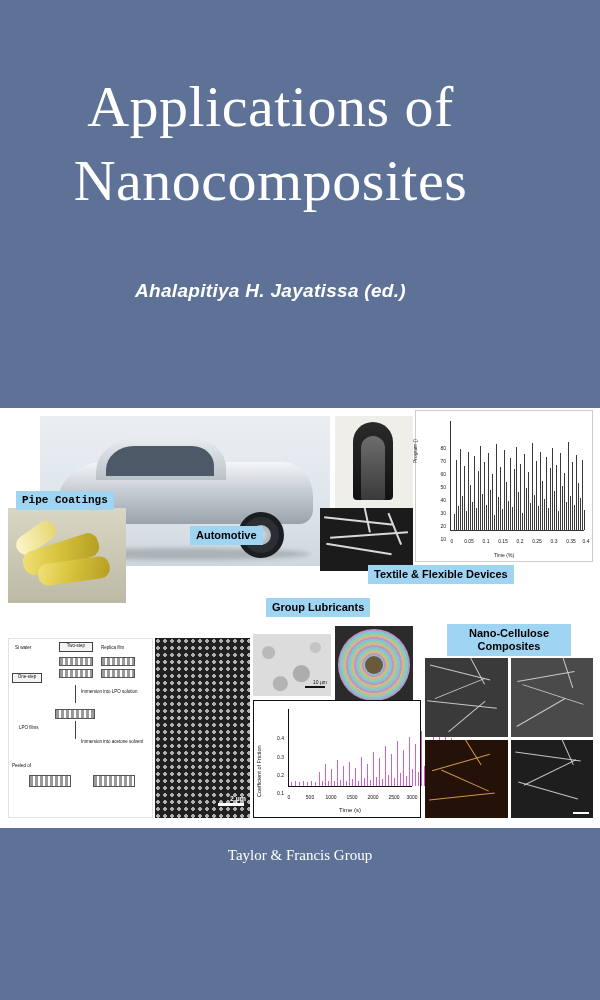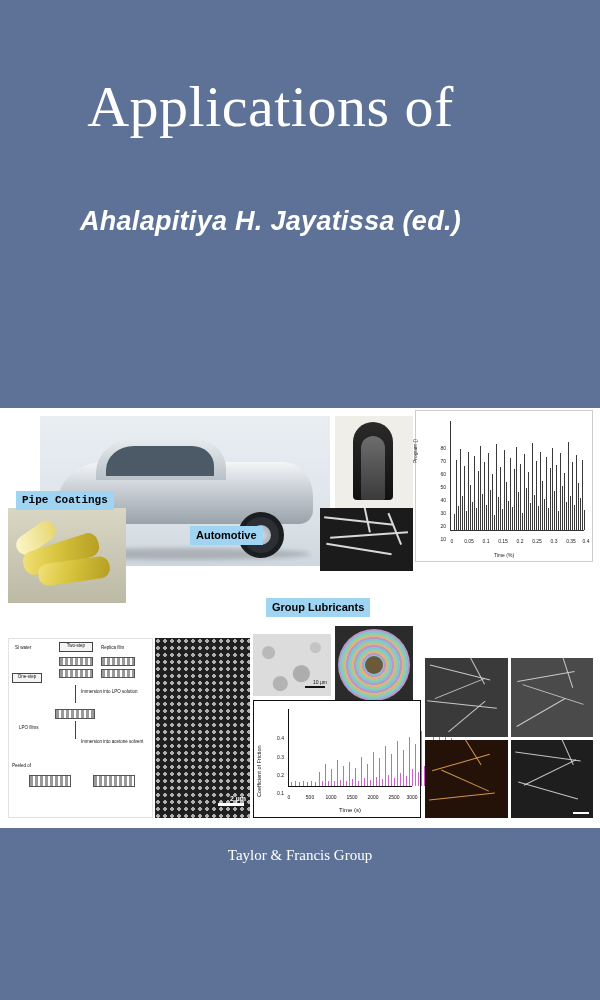--- a/index.html
+++ b/index.html
@@ -35,21 +35,21 @@
     font-size: 58px;
     line-height: 74px;
     letter-spacing: 0.5px;
     white-space: nowrap;
   }
   .editor {
     margin-top: 62px;
     font-family: "Liberation Sans", sans-serif;
     font-style: italic;
     font-weight: bold;
-    font-size: 27px;
+    font-size: 19px;
     color: #ffffff;
     letter-spacing: 0.3px;
   }
   
   .montage {
     position: absolute;
     top: 408px;
     left: 0;
     width: 600px;
     height: 420px;
@@ -533,20 +533,21 @@
     color: #ffffff;
   }
 </style>
 </head>
 <body>
 
 <div class="cover">
 
   <div class="title-block">
     <div class="title-line">Applications of</div>
+    <div class="title-line">Nanocomposites</div>
     <div class="editor">Ahalapitiya H. Jayatissa (ed.)</div>
   </div>
 
   <div class="montage">
 
     <div class="car-photo">
       <div class="car-shadow"></div>
       <div class="car-body"></div>
       <div class="car-roof"></div>
       <div class="car-window"></div>
@@ -795,21 +796,24 @@
         <div class="fiber" style="left:4px;top:16px;width:66px;transform:rotate(8deg)"></div>
         <div class="fiber" style="left:10px;top:32px;width:58px;transform:rotate(-26deg)"></div>
         <div class="fiber" style="left:6px;top:50px;width:62px;transform:rotate(16deg)"></div>
         <div class="fiber" style="left:34px;top:6px;width:40px;transform:rotate(66deg)"></div>
         <div class="nc-sb"></div>
       </div>
     </div>
 
     <div class="label" style="left:16px;top:83px;font-family:Liberation Mono, monospace;">Pipe Coatings</div>
     <div class="label" style="left:190px;top:118px;">Automotive</div>
+    <div class="label" style="left:368px;top:157px;">Textile &amp; Flexible Devices</div>
     <div class="label" style="left:266px;top:190px;">Group Lubricants</div>
+    <div class="label" style="left:447px;top:216px;white-space:pre-line;width:112px;">Nano-Cellulose
+Composites</div>
   </div>
 
   <div class="publisher">
     <div class="crc-row">
       <div class="crc-text">
         <div class="crc-sub">Taylor &amp; Francis Group</div>
       </div>
     </div>
   </div>
 

